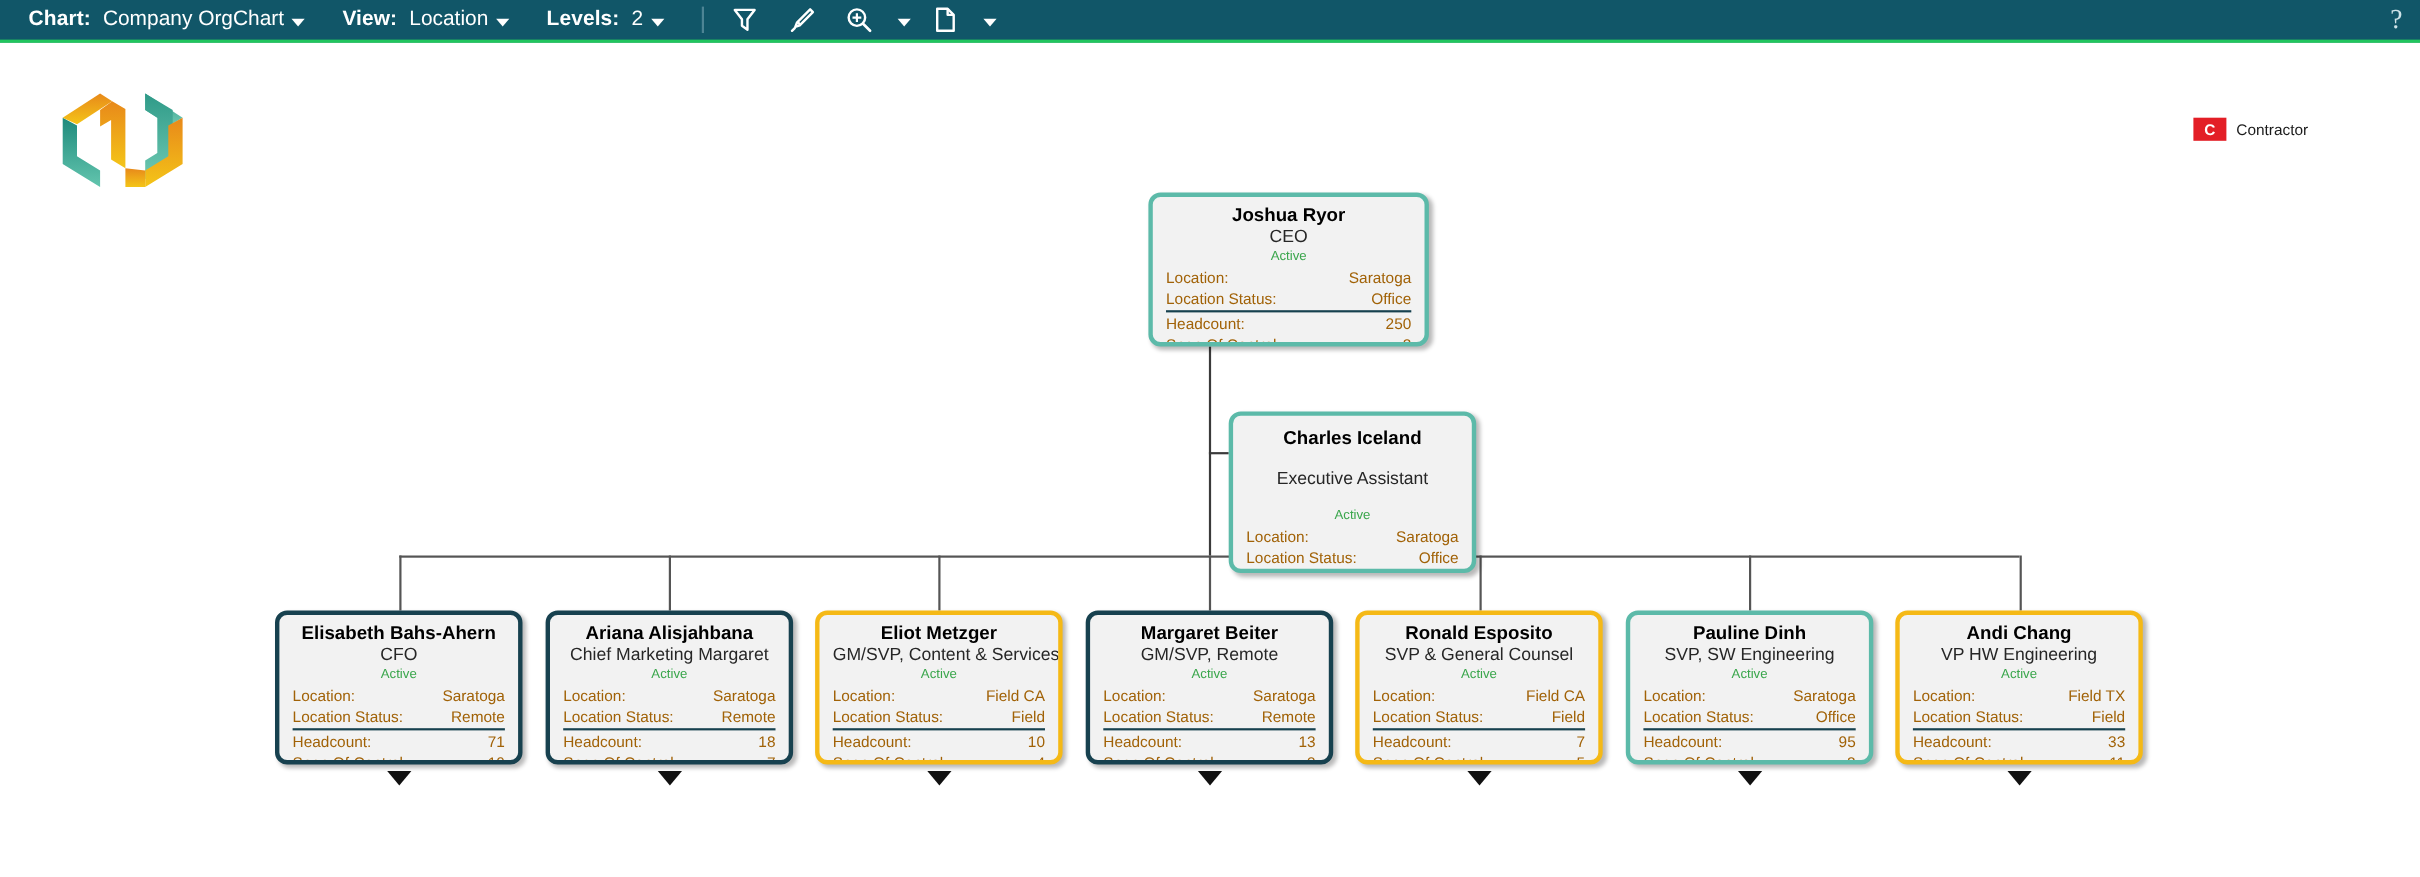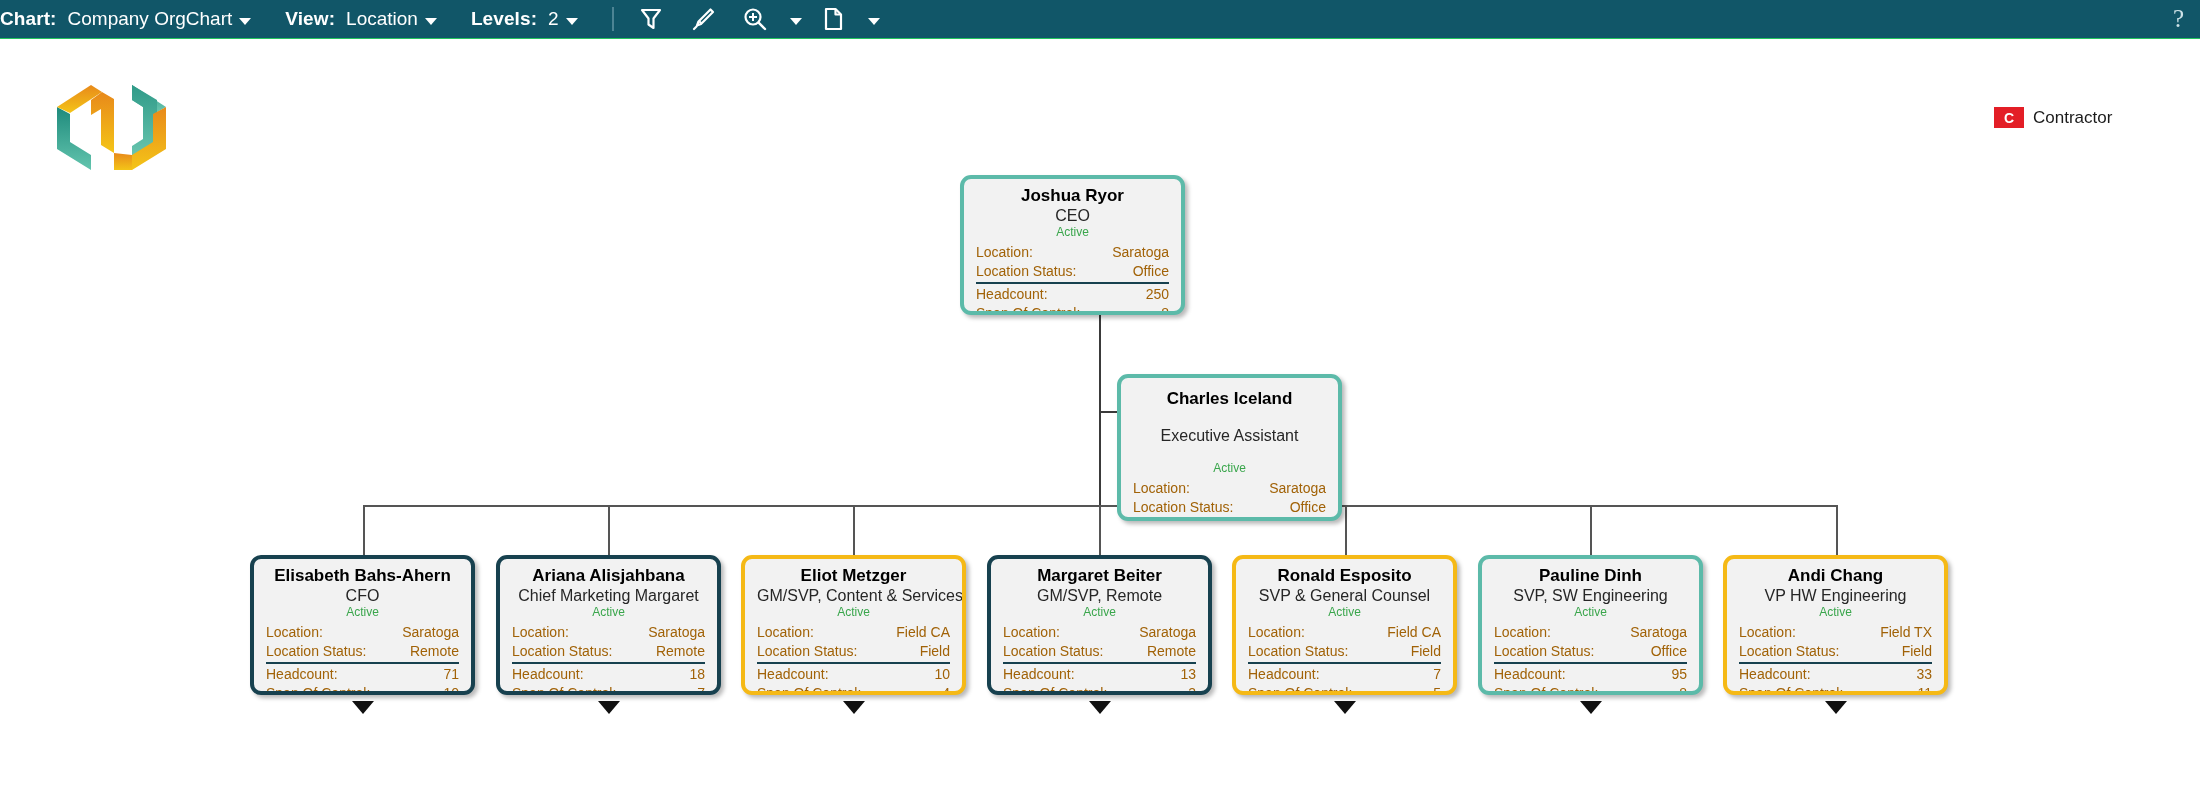--- a/index.html
+++ b/index.html
@@ -10,23 +10,24 @@
     background: #ffffff;
     font-family: "Liberation Sans", sans-serif;
     overflow: hidden;
   }
 
   
   #toolbar {
     position: absolute; left: 0; top: 0;
     width: 2200px; height: 39px;
     background: #115668;
-    border-bottom: 1px solid #22c55e;
+    border-bottom: 3px solid #22c55e;
     display: flex; align-items: center;
     color: #ffffff;
+    padding-left: 26px;
     white-space: nowrap;
   }
   .tb-label {
     font-size: 19px; font-weight: bold; color: #ffffff;
     margin-right: 11px; letter-spacing: .1px;
   }
   .tb-value {
     font-size: 19px; color: #ffffff; font-weight: normal;
     margin-right: 7px;
   }
@@ -70,21 +71,21 @@
   #legend {
     position: absolute; left: 1994px; top: 68px;
     display: flex; align-items: center;
   }
   #legend-swatch {
     width: 30px; height: 21px; background: #e31e26;
     color: #ffffff; font-size: 14px; font-weight: bold;
     display: flex; align-items: center; justify-content: center;
     margin-right: 9px;
   }
-  #legend-label { font-size: 17px; color: #1b1b1b; }
+  #legend-label { font-size: 14px; color: #1b1b1b; }
 
   
   .conn { position: absolute; background: #555555; }
   .conn-v { width: 2px; }
   .conn-h { height: 2px; }
   .trunk { background: #3a3a3a; }
 
   
   .node {
     position: absolute;
@@ -249,21 +250,21 @@
   <div class="conn conn-h" style="left:363px; top:466px; width:1473px; height:2px;"></div>
 
   <div class="conn conn-v" style="left:363px;  top:466px; height:50px;"></div>
   <div class="conn conn-v" style="left:608px;  top:466px; height:50px;"></div>
   <div class="conn conn-v" style="left:853px;  top:466px; height:50px;"></div>
   <div class="conn conn-v" style="left:1099px; top:466px; height:50px;"></div>
   <div class="conn conn-v" style="left:1345px; top:466px; height:50px;"></div>
   <div class="conn conn-v" style="left:1590px; top:466px; height:50px;"></div>
   <div class="conn conn-v" style="left:1836px; top:466px; height:50px;"></div>
 
-  <div class="node teal" id="node-root" style="left:960px; top:136px; width:225px; height:140px;">
+  <div class="node teal" id="node-root" style="left:1044px; top:136px; width:255px; height:140px;">
     <div class="n-name">Joshua Ryor</div>
     <div class="n-title">CEO</div>
     <div class="n-status">Active</div>
     <div class="n-rows">
       <div class="n-row">
         <span class="k">Location:</span>
         <span class="v">Saratoga</span>
       </div>
       <div class="n-row">
         <span class="k">Location Status:</span>

